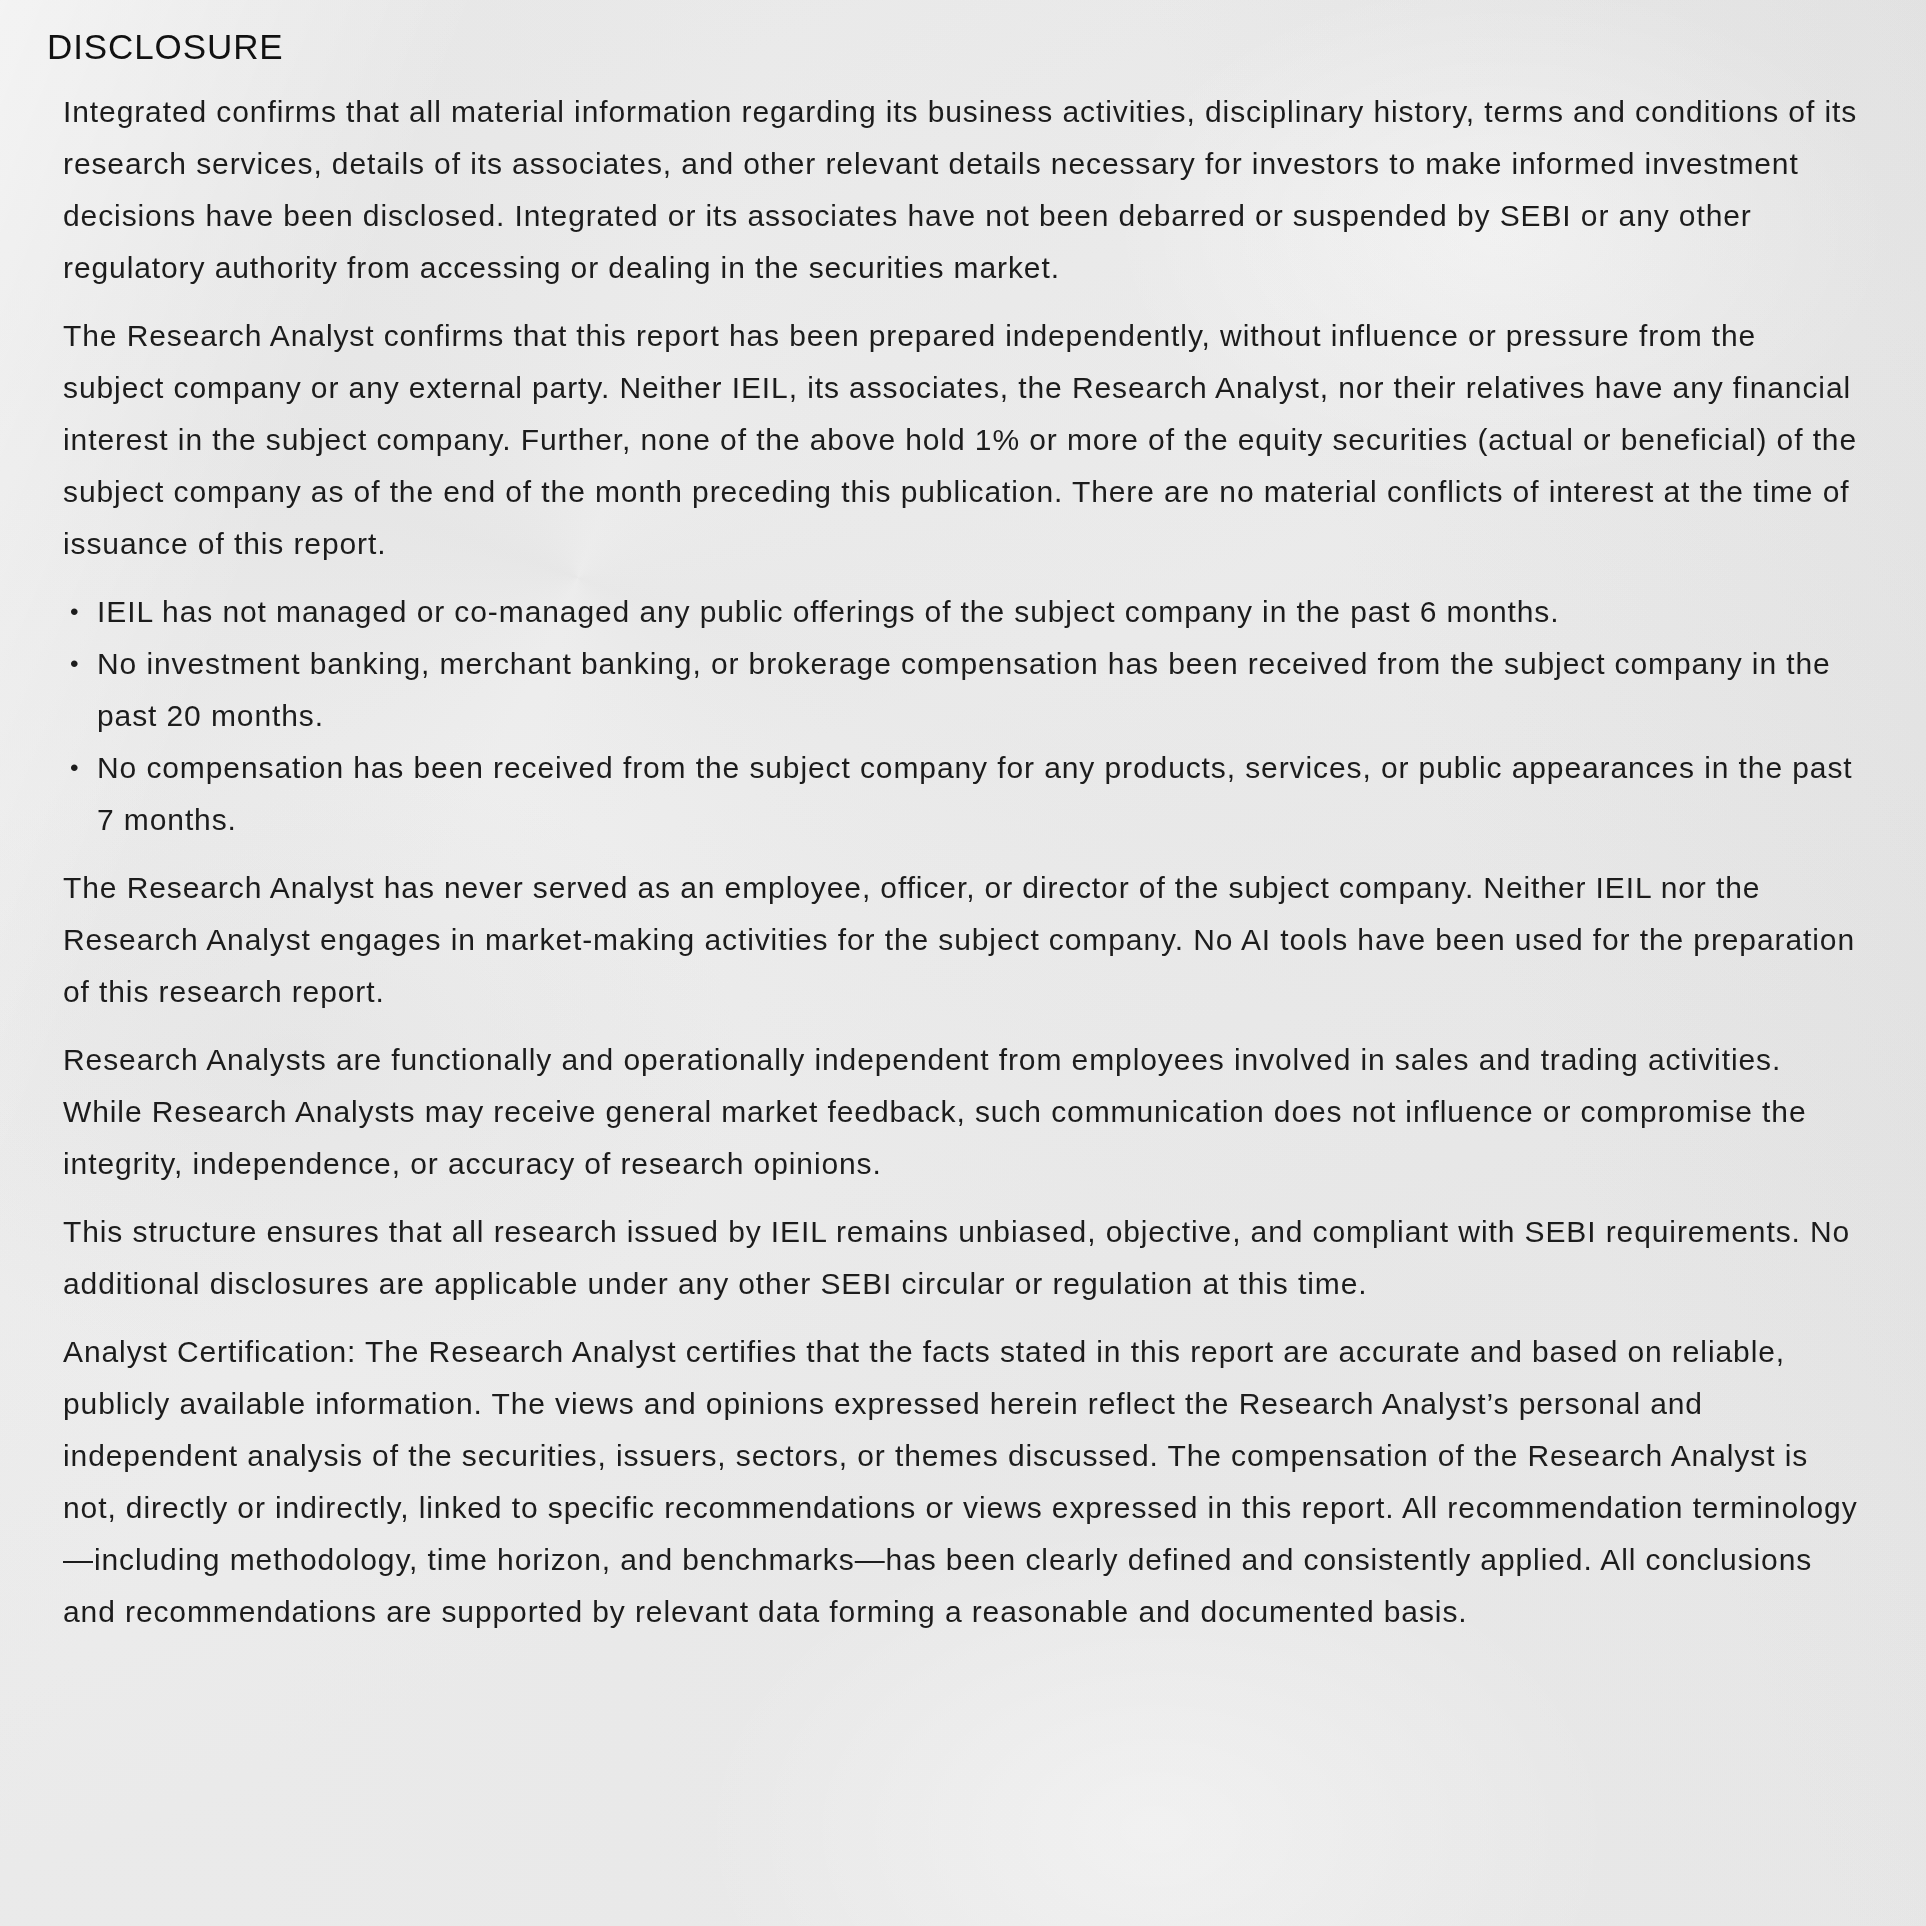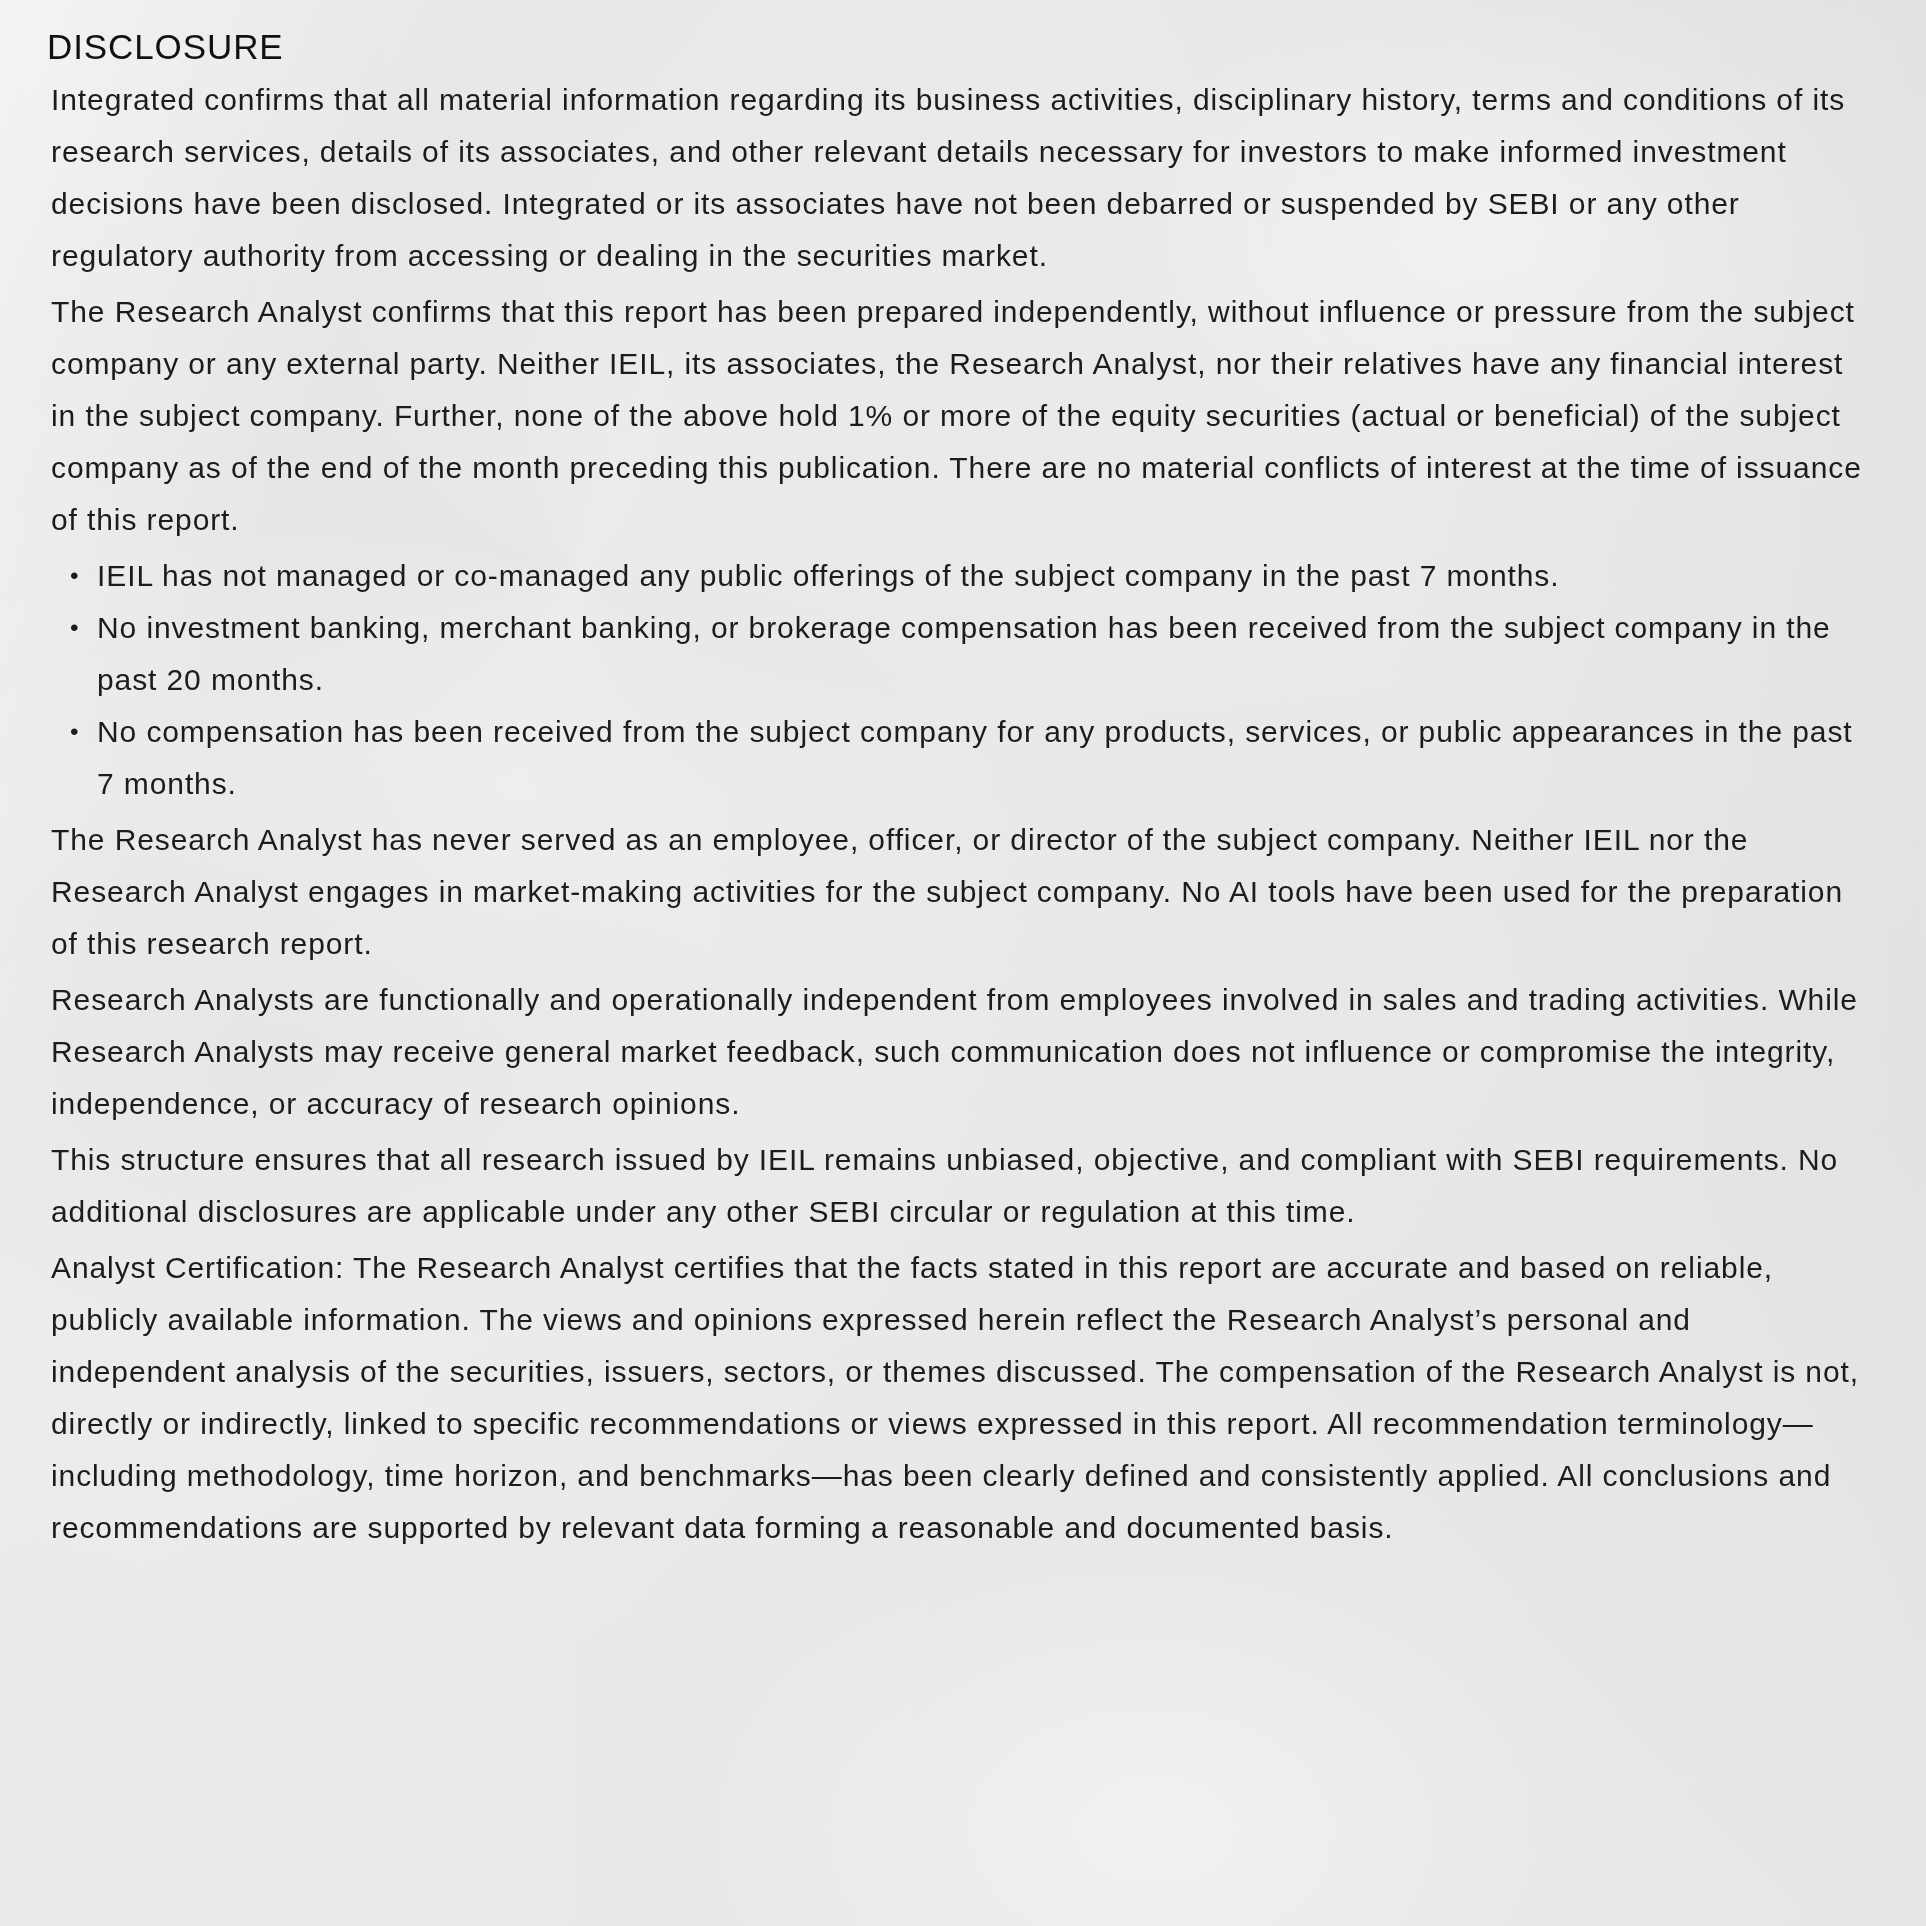--- a/index.html
+++ b/index.html
@@ -34,21 +34,21 @@
   }
   .title {
     margin: 0 0 4px 0;
     font-size: 35px;
     font-weight: 400;
     letter-spacing: 0.9px;
     line-height: 46px;
     color: var(--title, #111111);
   }
   .para {
-    margin: 4px;
+    margin: 16px;
     font-size: 30px;
     font-weight: 400;
     letter-spacing: 0.9px;
     line-height: 52px;
   }
   .bullet-list {
     margin: 0;
     padding: 0 0 0 21px;
     list-style: none;
   }
@@ -74,21 +74,21 @@
 
 <div class="page">
   <h1 class="title">DISCLOSURE</h1>
 
   <p class="para">Integrated confirms that all material information regarding its business activities, disciplinary history, terms and conditions of its research services, details of its associates, and other relevant details necessary for investors to make informed investment decisions have been disclosed. Integrated or its associates have not been debarred or suspended by SEBI or any other regulatory authority from accessing or dealing in the securities market.</p>
 
   <p class="para">The Research Analyst confirms that this report has been prepared independently, without influence or pressure from the subject company or any external party. Neither IEIL, its associates, the Research Analyst, nor their relatives have any financial interest in the subject company. Further, none of the above hold 1% or more of the equity securities (actual or beneficial) of the subject company as of the end of the month preceding this publication. There are no material conflicts of interest at the time of issuance of this report.</p>
 
 
   <ul class="bullet-list">
-    <li class="bullet-item">IEIL has not managed or co-managed any public offerings of the subject company in the past 7 months.</li>
+    <li class="bullet-item">IEIL has not managed or co-managed any public offerings of the subject company in the past 6 months.</li>
     <li class="bullet-item">No investment banking, merchant banking, or brokerage compensation has been received from the subject company in the past 20 months.</li>
     <li class="bullet-item">No compensation has been received from the subject company for any products, services, or public appearances in the past 7 months.</li>
   </ul>
 
   <p class="para">The Research Analyst has never served as an employee, officer, or director of the subject company. Neither IEIL nor the Research Analyst engages in market-making activities for the subject company. No AI tools have been used for the preparation of this research report.</p>
 
   <p class="para">Research Analysts are functionally and operationally independent from employees involved in sales and trading activities. While Research Analysts may receive general market feedback, such communication does not influence or compromise the integrity, independence, or accuracy of research opinions.</p>
 
   <p class="para">This structure ensures that all research issued by IEIL remains unbiased, objective, and compliant with SEBI requirements. No additional disclosures are applicable under any other SEBI circular or regulation at this time.</p>
 

